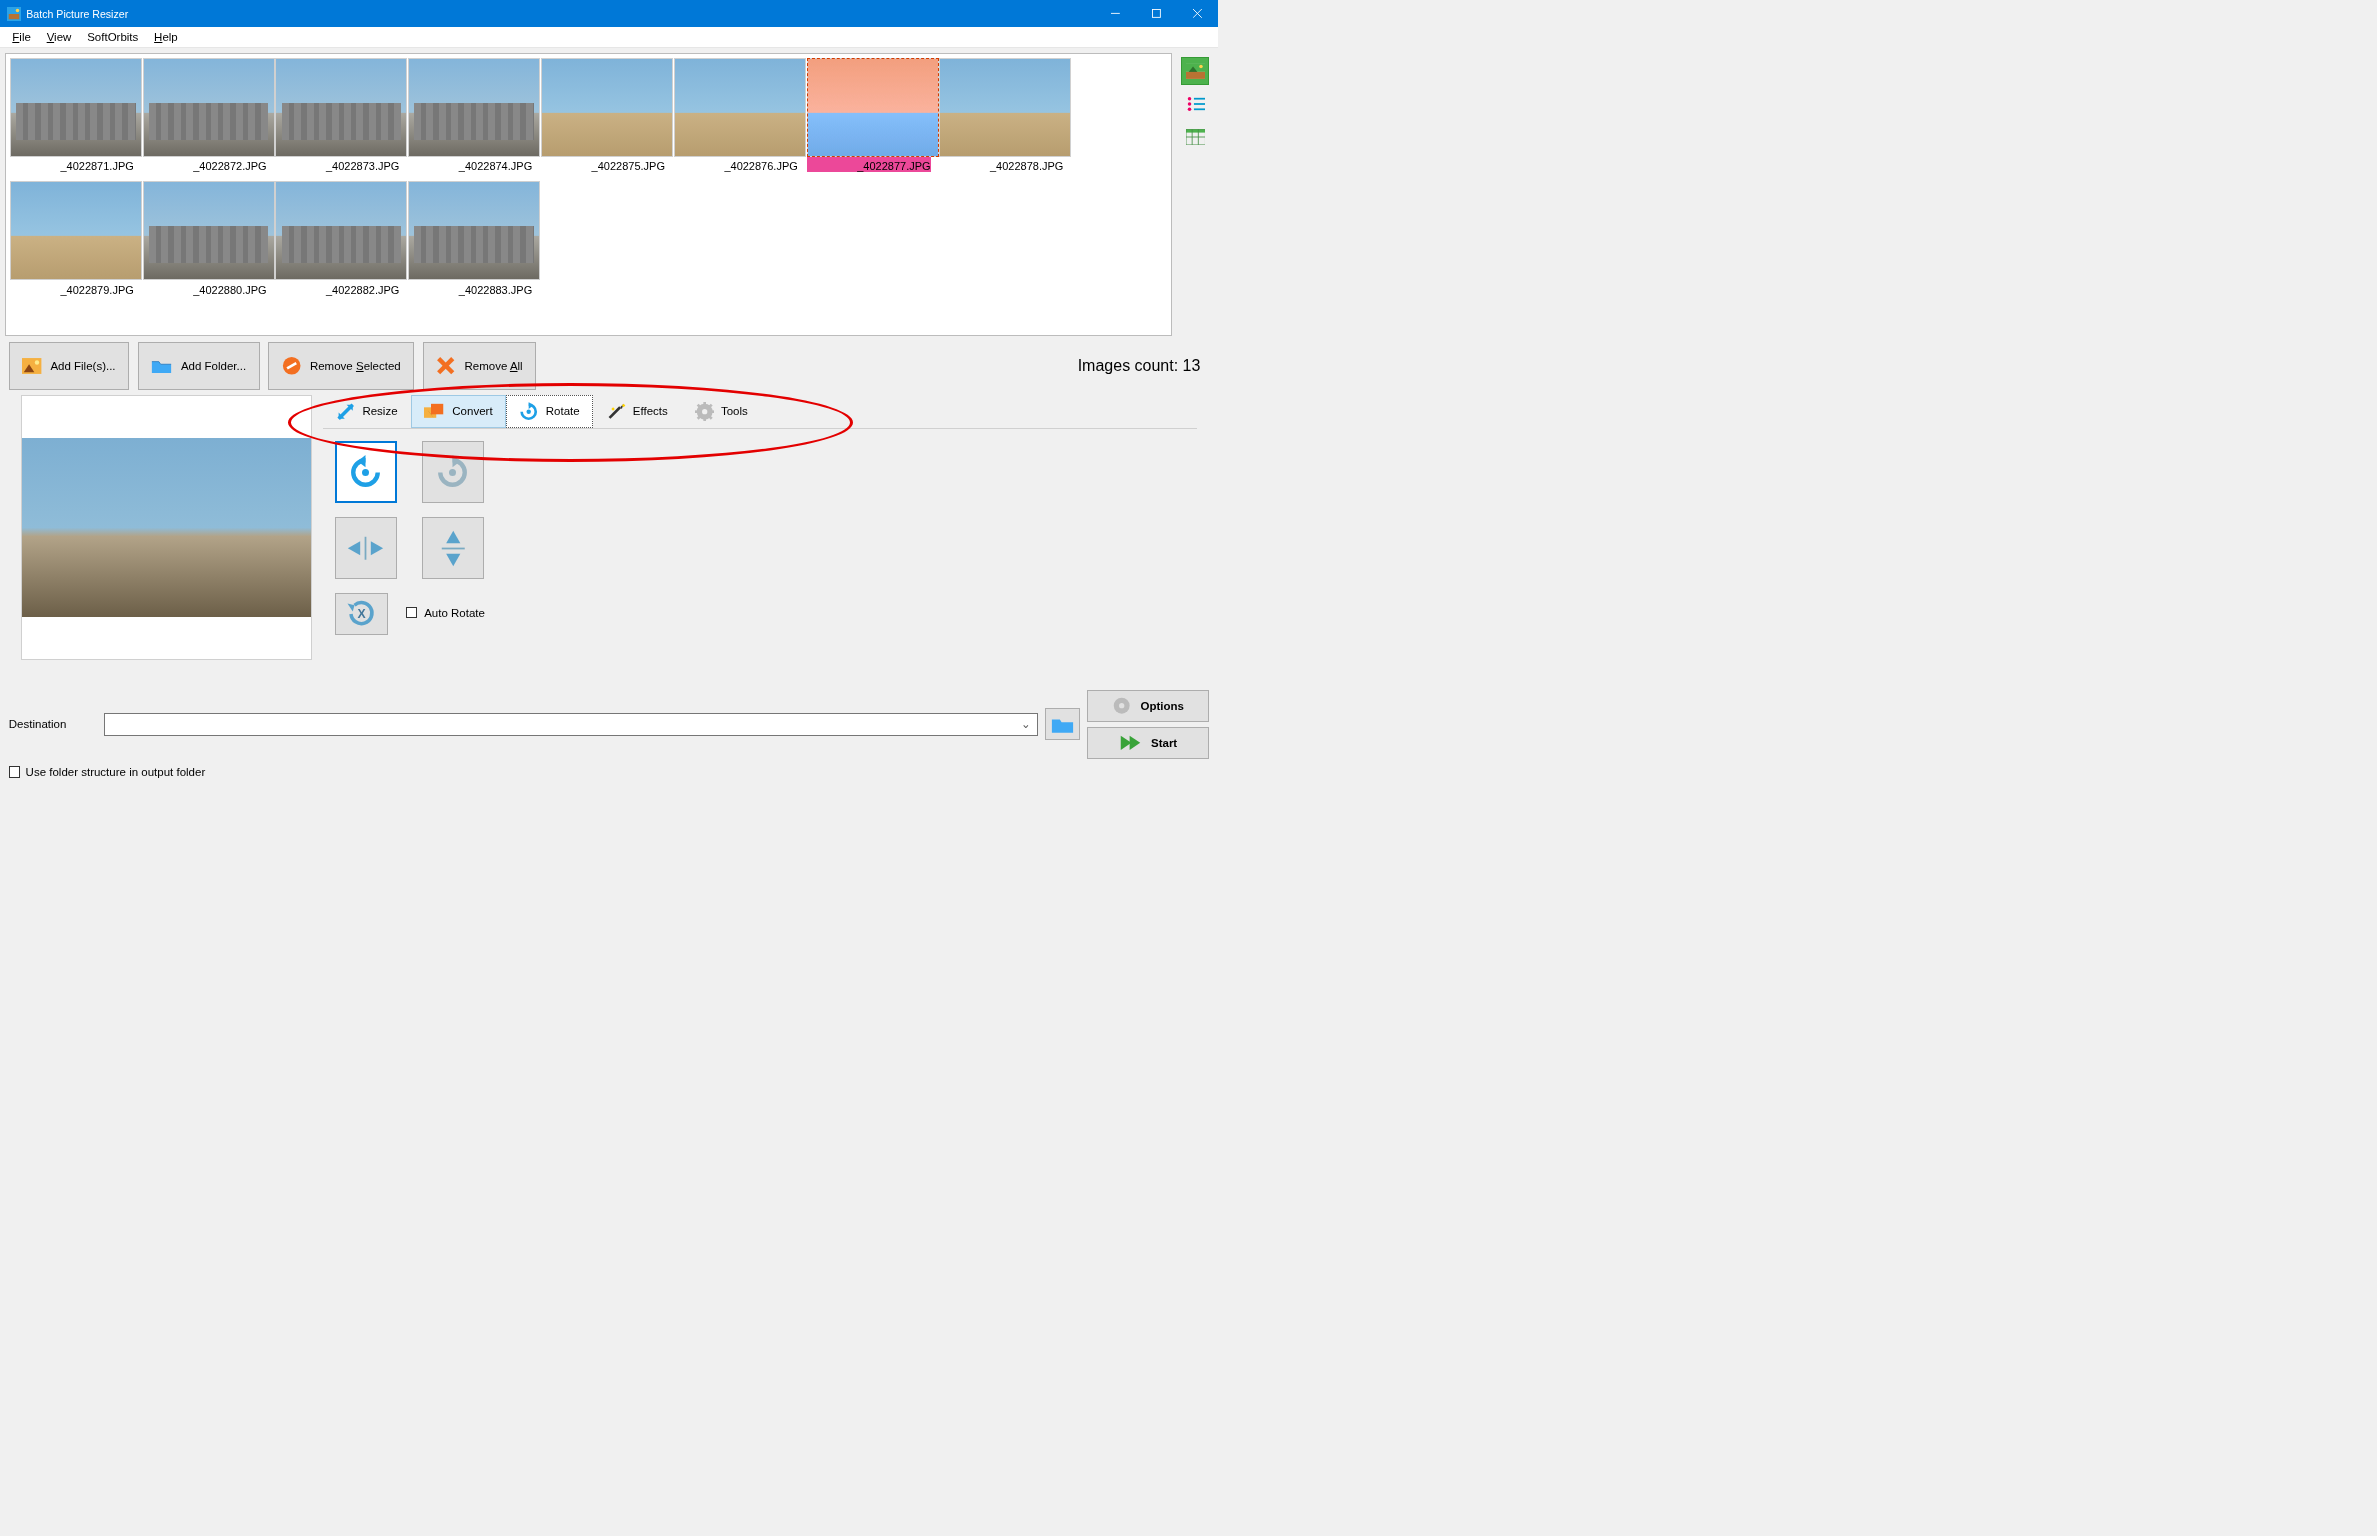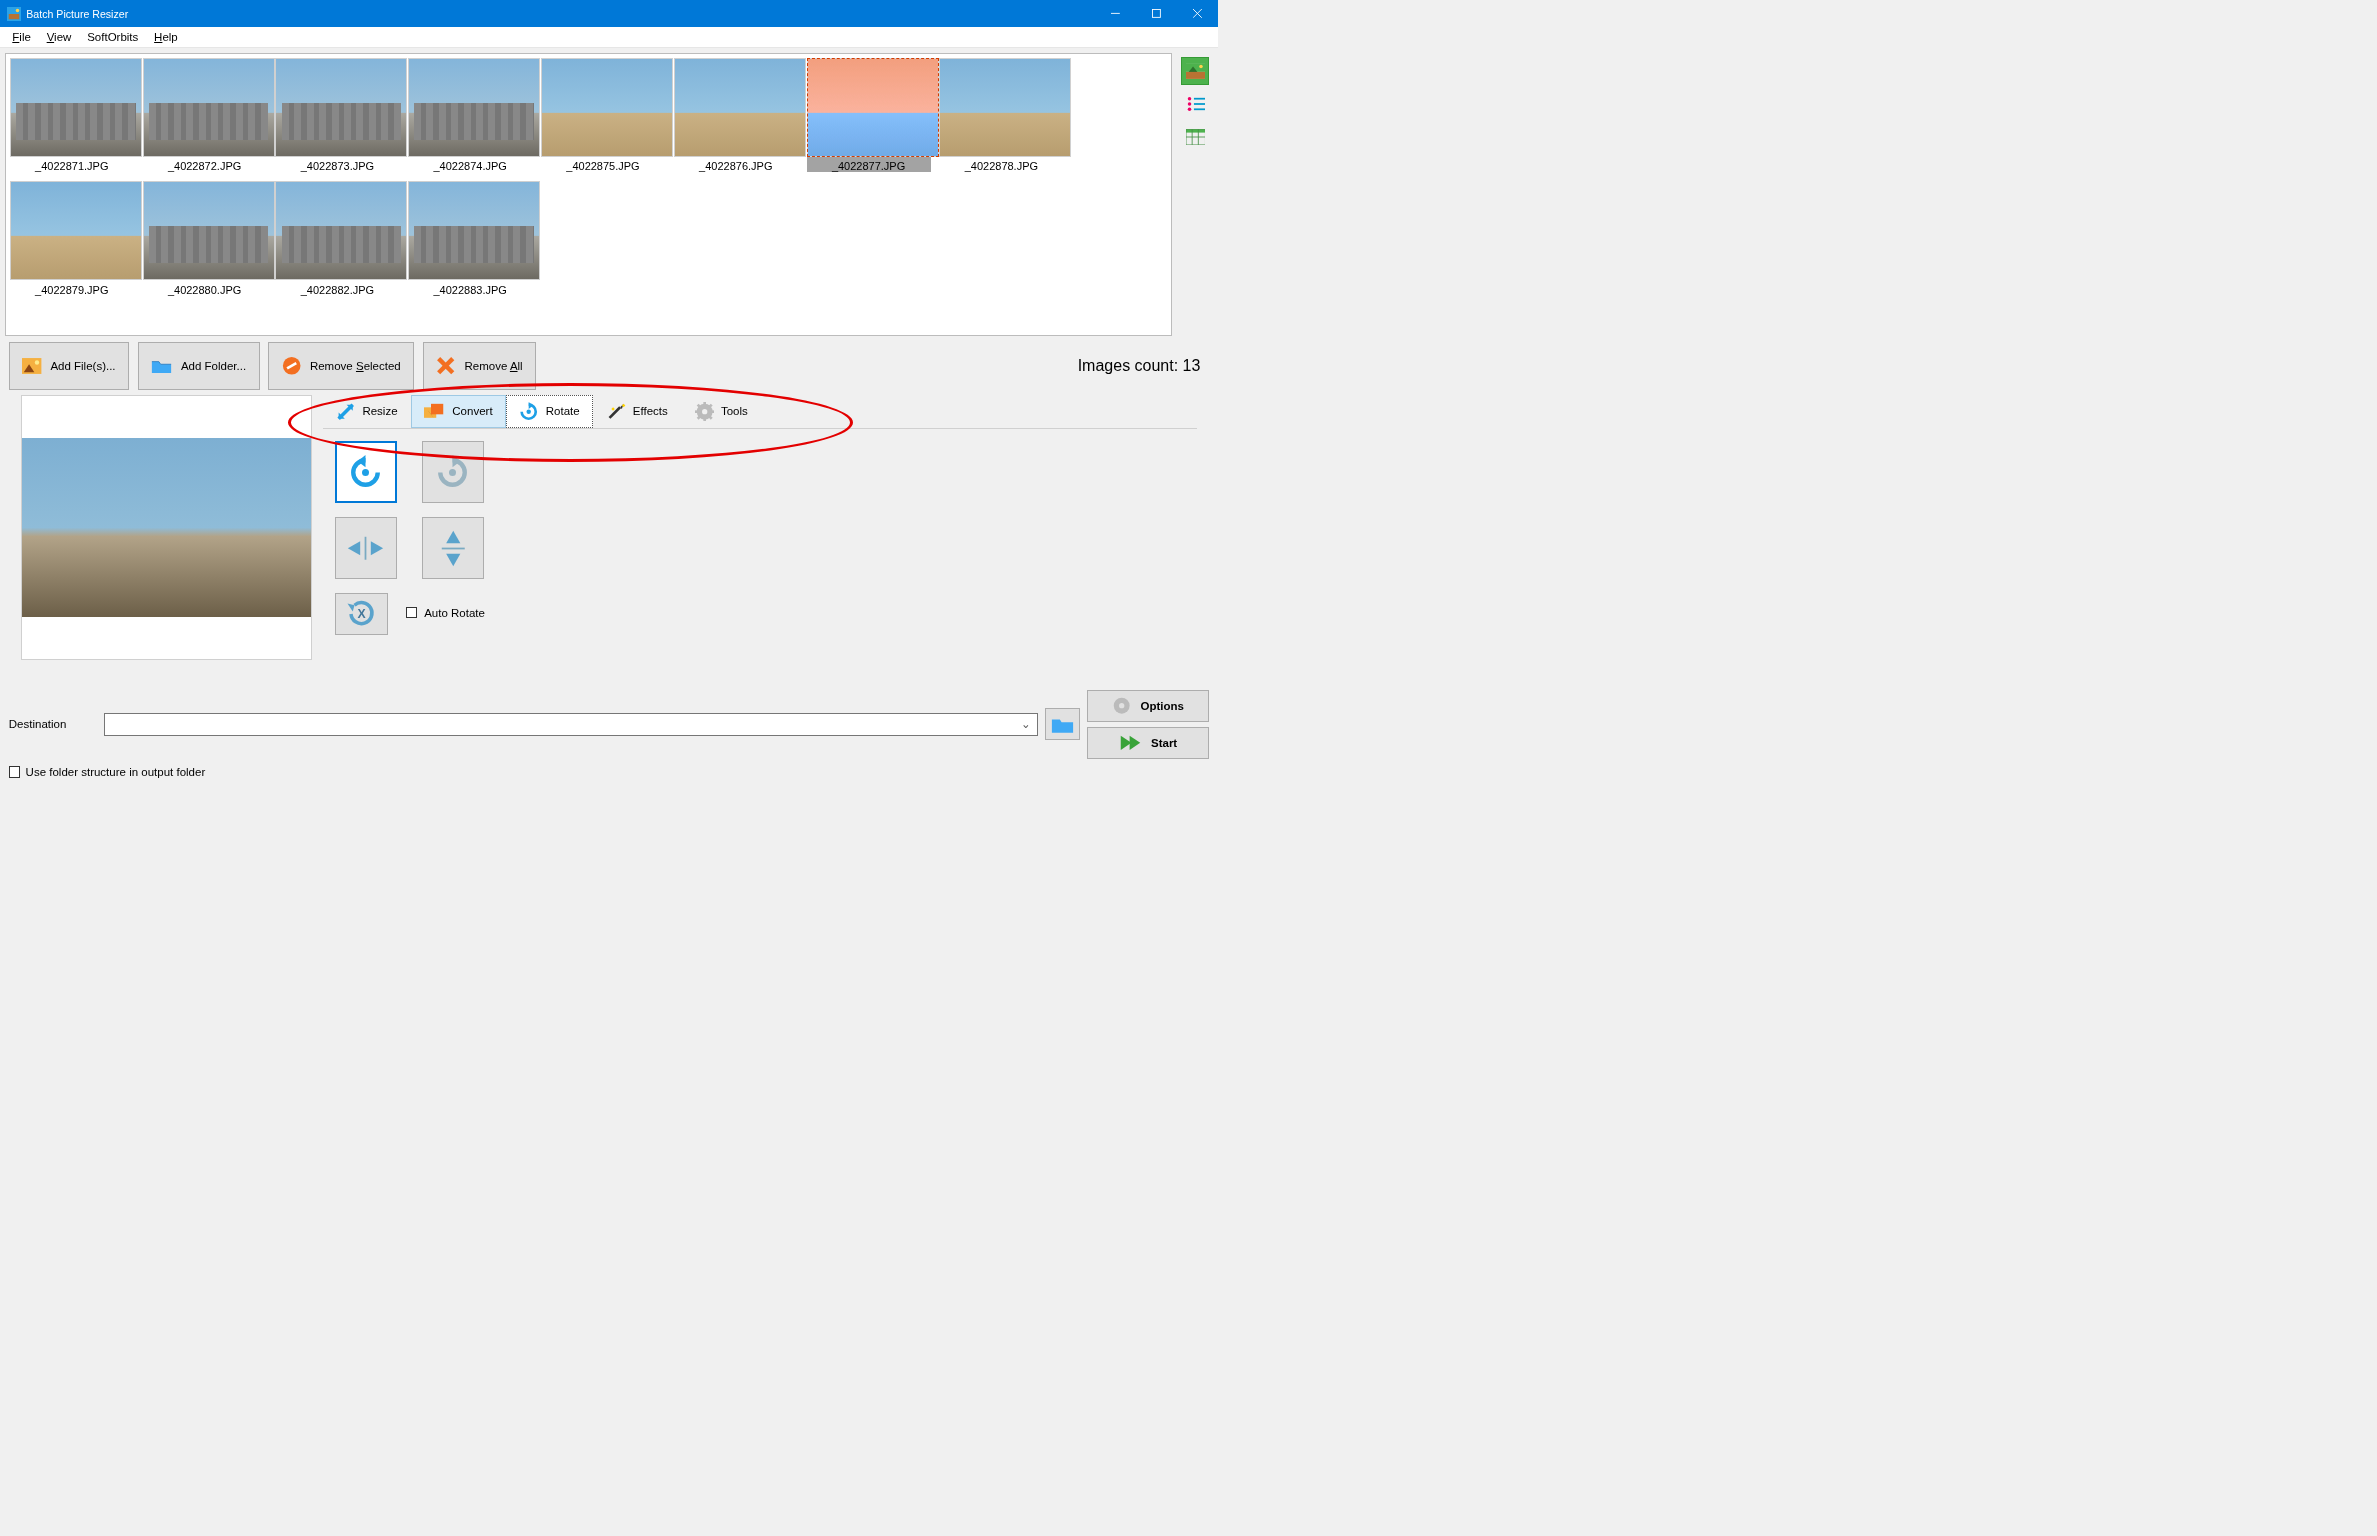--- a/index.html
+++ b/index.html
@@ -13,27 +13,27 @@
   .titlebar .win-btn { width: 41px; display:flex; align-items:center; justify-content:center; }
 
   
   .menubar { height: 21px; background: #fff; display: flex; align-items: center; gap: 1.8px; padding: 0 5.3px; border-bottom: 0.9px solid #e6e6e6; }
   .menubar .menu-item { padding: 1.8px 7px; font-size: 11.5px; }
   .menubar .menu-item u { text-decoration: underline; }
 
   
   .grid-wrap { display:flex; padding: 5.3px 5.3px 0 5.3px; gap:5.3px; }
   .thumb-grid { flex:1; border: 0.9px solid #bcbcbc; background:#fff; padding: 3.5px; display:flex; flex-wrap: wrap; gap: 8.8px; align-content: flex-start; height: 283px; overflow:hidden;}
-  .thumb { width: 124px; text-align:center; }
+  .thumb { width: 124px; text-align:right; }
   .thumb-img { width:132px; height:99px; background: linear-gradient(to bottom, #7fb3d9 0%, #96c4e1 55%, #cab184 56%, #b79d6f 100%); border:0.9px solid #d0d0d0; position:relative; overflow:hidden;}
   .thumb-urban .thumb-img { background: linear-gradient(to bottom, #84b5da 0%, #9ec3db 55%, #aaa8a0 56%, #6d6a62 100%); }
   .thumb-urban .thumb-img::after{ content:""; position:absolute; left:5.3px; right:5.3px; bottom:16px; height:37px; background: repeating-linear-gradient(90deg,#888 0 7px,#777 7px 12.4px); }
   .thumb-img.selected-overlay{ outline:1.8px dashed #0a64a4; outline-offset:-1.8px; filter: sepia(0.1) hue-rotate(170deg) saturate(1.6); }
   .thumb-label { padding-top: 3.5px; font-size: 11px; }
-  .thumb.selected .thumb-label { background:#a3a3a3; }
+  .thumb.selected .thumb-label { background:#ec4899; }
 
   .side-view-btns { width:35px; display:flex; flex-direction:column; gap:5.3px; align-items:center; padding-top:3.5px;}
   .side-btn { width:28px; height:28px; border:0.9px solid transparent; display:flex; align-items:center; justify-content:center; }
   .side-btn.active { background:#4db24d; border-color:#359a35;}
   
   
   .file-btn-row { display:flex; align-items:center; gap:8.8px; padding: 5.3px 8.8px; }
   .win-button { height:48px; display:flex; align-items:center; gap:8.8px; padding: 0 12.4px; background:#e1e1e1; border:0.9px solid #adadad; font-size:11.5px;}
   .spacer { flex:1; }
   .count-label { font-size:16px; padding-right:8.8px; }

